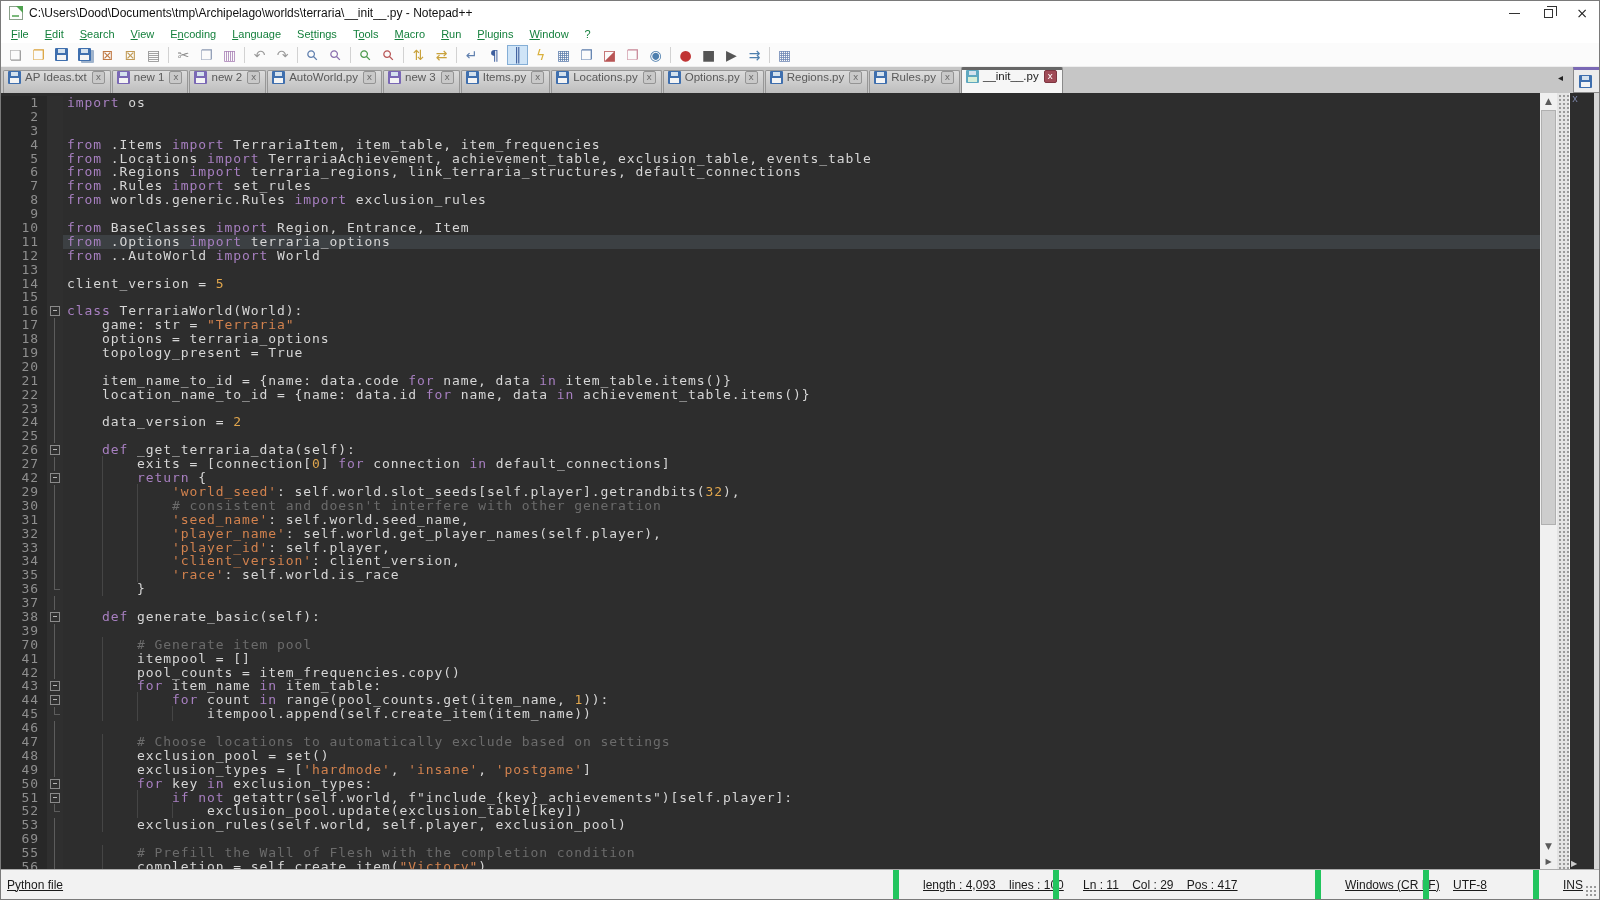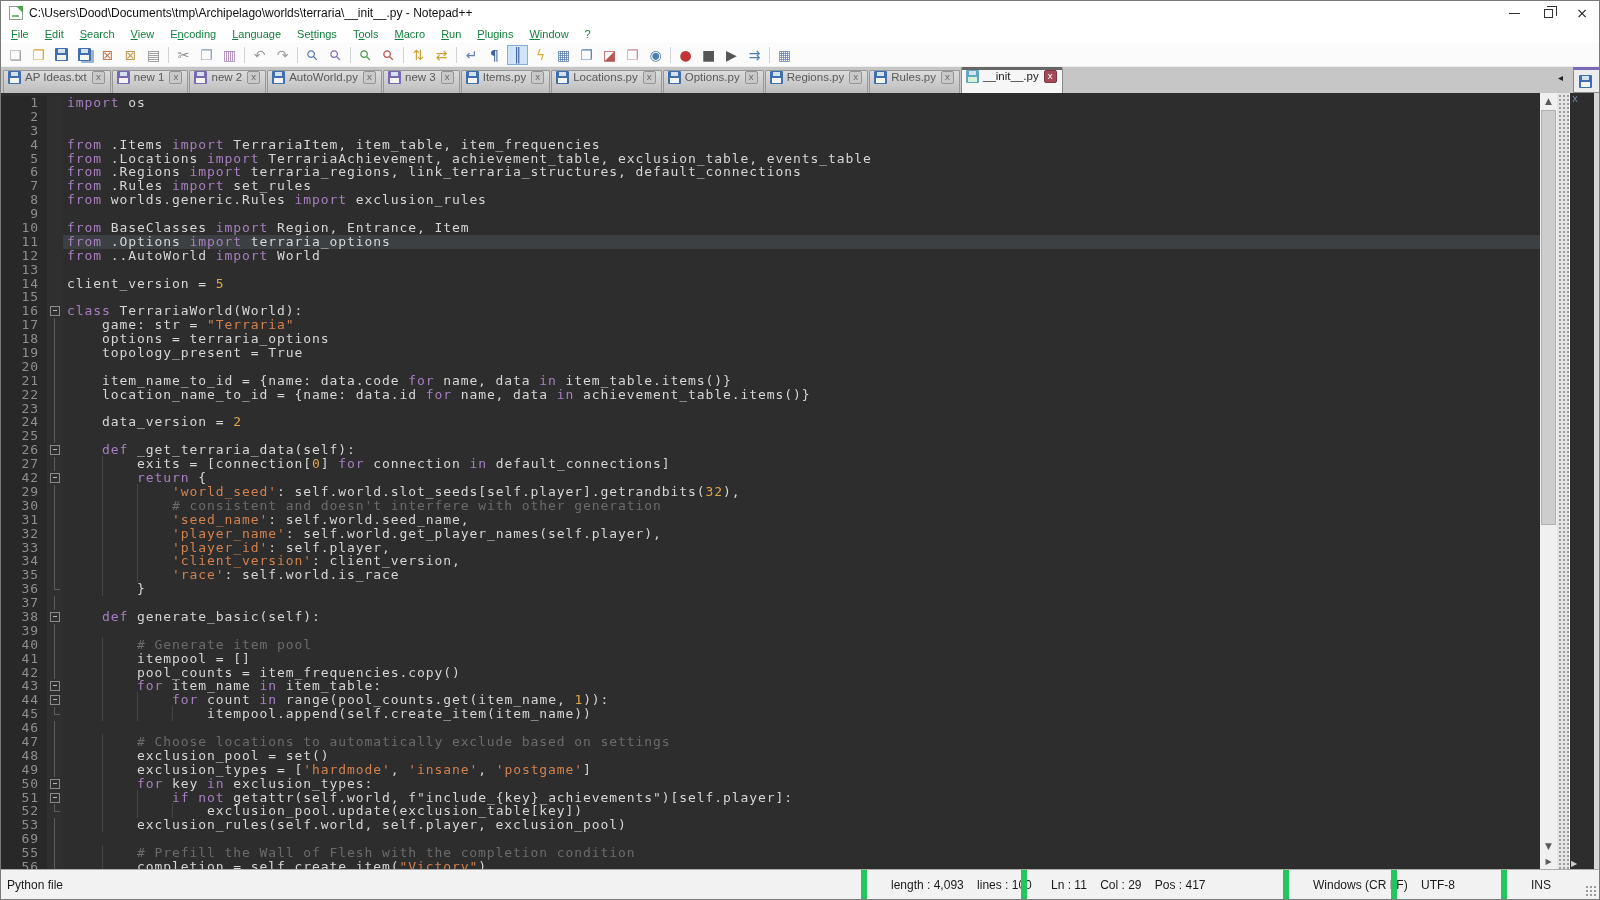--- a/index.html
+++ b/index.html
@@ -77,28 +77,28 @@
   .vs-up{top:0;}
   .vs-down{bottom:14px;}
   .vs-thumb{position:absolute;left:1px;top:17px;width:15px;height:415px;background:#cdcdcd;border:1px solid #b0b0b0;}
   .hs-arrow{position:absolute;left:0;bottom:0;width:17px;height:14px;text-align:center;font-size:8px;line-height:14px;color:#5a5a5a;font-family:"DejaVu Sans",sans-serif;background:#f0f0f0;}
   .splitter{width:12px;flex:none;background:#e4e4e4;background-image:radial-gradient(#9a9a9a 1px,transparent 1.2px);background-size:4px 4px;background-position:1px 1px;}
   .sliver{width:30px;flex:none;background:#2d2d2d;border-left:1px solid #f5f5f5;position:relative;}
   .sliver-x{position:absolute;top:0px;left:2px;font-size:10px;color:#7d86a8;font-family:"DejaVu Sans Mono",monospace;}
   .sliver-scroll{position:absolute;right:0;top:0;bottom:0;width:5px;background:#d6d6d6;}
   .sliver-harrow{position:absolute;left:1px;bottom:1px;font-size:8px;color:#cccccc;font-family:"DejaVu Sans",sans-serif;}
   
-  .statusbar{height:30px;flex:none;background:#f2f2f2;border-top:1px solid #ababab;display:flex;align-items:stretch;font-size:12px;color:#1a1a1a;position:relative;}
+  .statusbar{height:30px;flex:none;background:#f2f2f2;border-top:1px solid #ababab;display:flex;align-items:stretch;font-size:12px;color:#1a1a1a;position:relative;text-decoration:underline;}
   .sb-sec{display:flex;align-items:center;padding-left:24px;white-space:pre;border-left:6px solid #22c55e;}
   .sb-doctype{flex:1;border-left:none;padding-left:6px;}
   .sb-length{width:160px;}
   .sb-pos{width:262px;}
   .sb-eol{width:108px;}
   .sb-enc{width:110px;}
-  .sb-ins{width:98px;}
+  .sb-ins{width:66px;}
   .grip{position:absolute;right:1px;bottom:1px;width:13px;height:13px;background-image:radial-gradient(#9a9a9a 1px,transparent 1.2px);background-size:4px 4px;}
 </style>
 </head>
 <body>
 
 <div class="window">
 
   <div class="titlebar">
     <span class="app-icon"></span>
     <span class="title-text">C:\Users\Dood\Documents\tmp\Archipelago\worlds\terraria\__init__.py - Notepad++</span>
@@ -491,21 +491,21 @@
           <span class="g">38</span>
           <span class="fm f-b"></span>
           <span class="ct"><span>    </span><span class="tk-k">def</span><span class="tk-d"> generate_basic(self):</span></span>
         </div>
         <div class="cl">
           <span class="g">39</span>
           <span class="fm f-l"></span>
           <span class="ct"></span>
         </div>
         <div class="cl">
-          <span class="g">40</span>
+          <span class="g">70</span>
           <span class="fm f-l"></span>
           <span class="ct"><span>    </span><span class="ig">    </span><span class="tk-c"># Generate item pool</span></span>
         </div>
         <div class="cl">
           <span class="g">41</span>
           <span class="fm f-l"></span>
           <span class="ct"><span>    </span><span class="ig">    </span><span class="tk-d">itempool = []</span></span>
         </div>
         <div class="cl">
           <span class="g">42</span>

